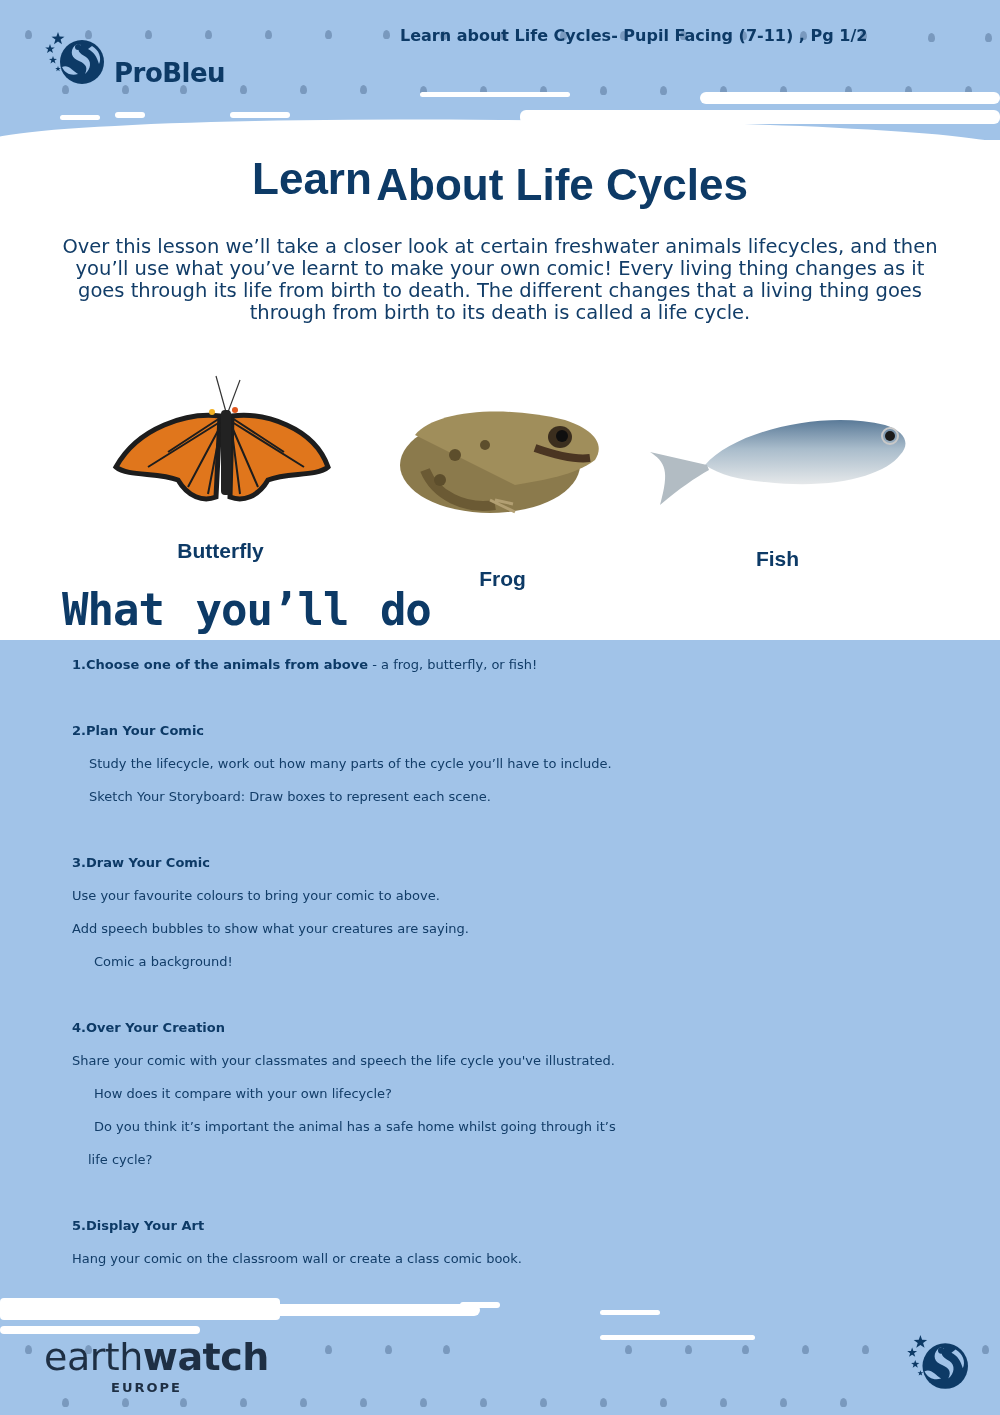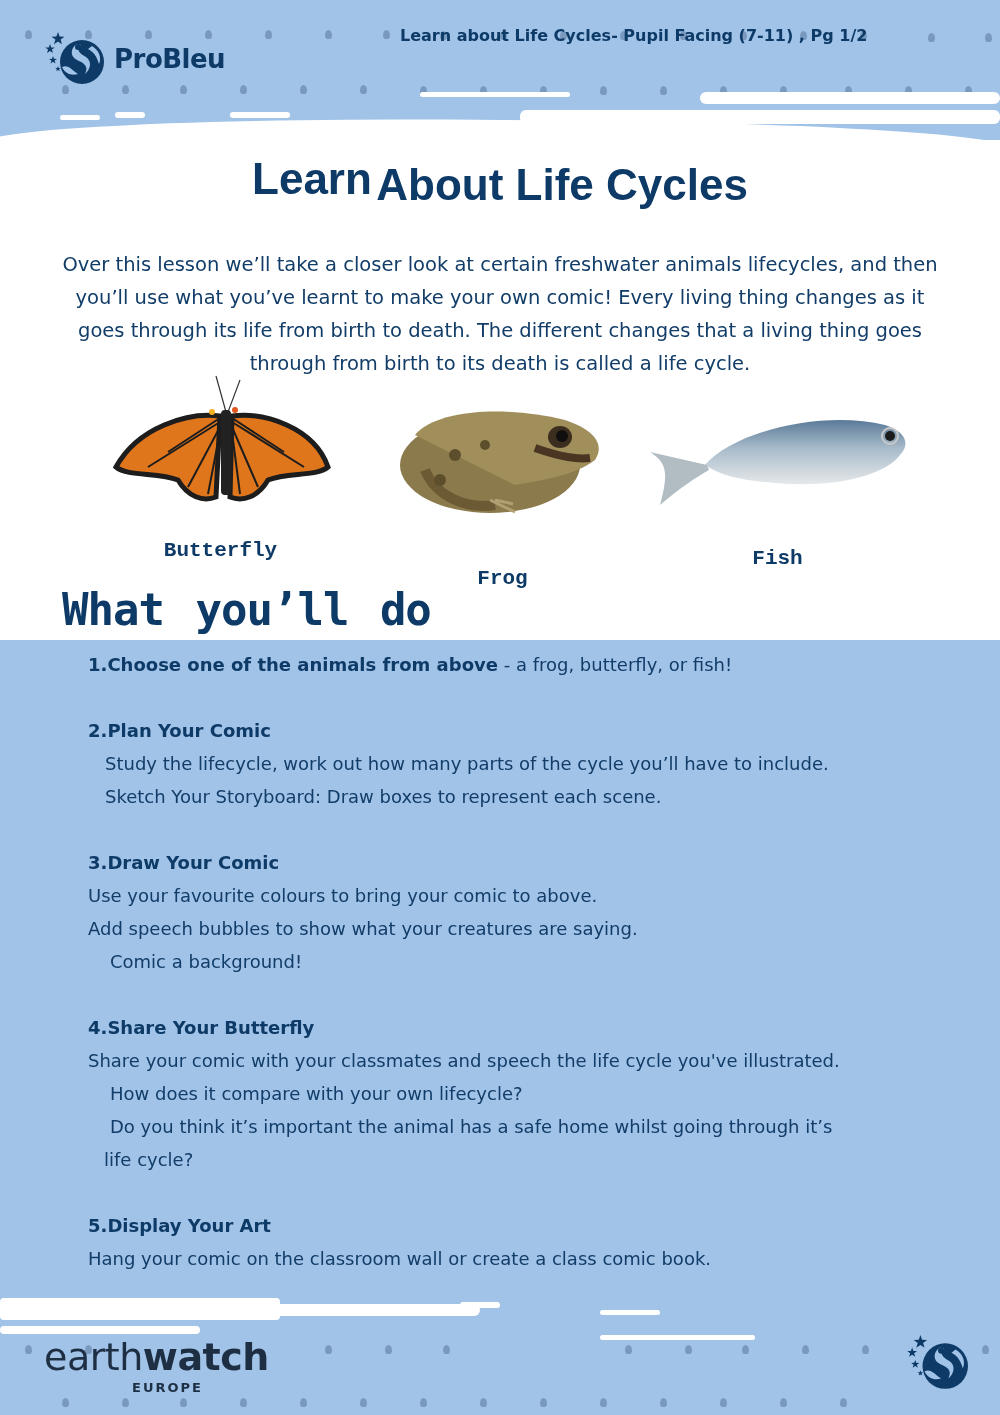--- a/index.html
+++ b/index.html
@@ -18,73 +18,73 @@
     background: #ffffff; border-radius: 50% 40% 0 0 / 60% 50% 0 0; transform: rotate(0.6deg);
   }
   .brush {
     position: absolute; background: #ffffff; border-radius: 6px; height: 6px;
   }
   .dot {
     position: absolute; width: 7px; height: 9px; border-radius: 50% 50% 50% 50% / 60% 60% 40% 40%;
     background: #6f8fb3; opacity: 0.8;
   }
 
-  .logo { position: absolute; left: 44px; top: 30px; display: flex; align-items: center; gap: 8px; }
+  .logo { position: absolute; left: 44px; top: 30px; display: flex; align-items: flex-end; gap: 8px; }
   .logo-mark { width: 62px; height: 58px; position: relative; }
   .logo-text {
     font-family: "DejaVu Sans", sans-serif; font-weight: bold; font-size: 26px; color: #0d3a66; letter-spacing: -0.5px;
   }
   .header-caption {
     position: absolute; left: 400px; top: 26px; font-size: 16px; font-weight: bold;
     color: #0d3a66; font-family: "DejaVu Sans", sans-serif;
   }
 
   
   .title {
     position: absolute; left: 0; top: 160px; width: 1000px; text-align: center;
     font-family: "Liberation Sans", sans-serif; font-weight: bold; color: #0d3a66;
   }
   .title .t1 { font-size: 44px; position: relative; top: -6px; }
   .title .t2 { font-size: 44px; }
 
   .intro {
-    position: absolute; left: 55px; top: 248px; width: 890px; text-align: center;
-    font-size: 19.5px; line-height: 33px; color: #123d68; font-family: "DejaVu Sans", sans-serif;
+    position: absolute; left: 55px; top: 236px; width: 890px; text-align: center;
+    font-size: 19.5px; line-height: 22px; color: #123d68; font-family: "DejaVu Sans", sans-serif;
   }
 
   
   .animal { position: absolute; text-align: center; }
   .animal-label {
-    font-size: 21px; font-weight: bold; color: #0d3a66; font-family: Liberation Mono, monospace;
+    font-size: 21px; font-weight: bold; color: #0d3a66; font-family: Liberation Sans, sans-serif;
   }
 
   .section-heading {
     position: absolute; left: 62px; top: 584px; font-size: 44px; font-weight: bold;
     color: #0d3a66; font-family: "DejaVu Sans Mono", monospace; letter-spacing: -1px; word-spacing: 6px;
   }
 
   
   .steps-band {
     position: absolute; left: 0; top: 640px; width: 1000px; height: 775px; background: #a1c3e8;
   }
-  .steps { position: absolute; left: 88px; top: 648px; width: 900px; font-size: 18px; color: #123d68; font-family: "DejaVu Sans", sans-serif; }
+  .steps { position: absolute; left: 72px; top: 648px; width: 900px; font-size: 13px; color: #123d68; font-family: "DejaVu Sans", sans-serif; }
   .step { margin-bottom: 0; }
   .step-line { line-height: 33px; white-space: nowrap; }
   .step-head { font-weight: bold; color: #0d3a66; }
   .indent1 { padding-left: 17px; }
   .indent2 { padding-left: 22px; }
   .indent-life { padding-left: 16px; }
   .gap { height: 33px; }
 
   
   .footer-brush-wrap { position: absolute; left: 0; top: 1290px; width: 1000px; height: 70px; overflow: hidden; }
   .earthwatch { position: absolute; left: 44px; top: 1338px; }
   .ew-word { font-family: "DejaVu Sans", sans-serif; font-size: 38px; color: #1e2f44; letter-spacing: -0.5px; line-height: 38px; }
   .ew-word b { font-weight: bold; }
-  .ew-sub { font-family: "DejaVu Sans", sans-serif; font-size: 13px; font-weight: bold; color: #1e2f44; letter-spacing: 2px; margin-left: 88px; margin-top: 4px; }
+  .ew-sub { font-family: "DejaVu Sans", sans-serif; font-size: 13px; font-weight: bold; color: #1e2f44; letter-spacing: 2px; margin-left: 67px; margin-top: 4px; }
   .footer-logo { position: absolute; left: 903px; top: 1333px; width: 70px; height: 60px; }
 </style>
 </head>
 <body>
 
 <div class="page">
 
   <div class="header-band">
     <div class="dot" style="left:25px;top:30px"></div>
     <div class="dot" style="left:85px;top:30px"></div>
@@ -229,21 +229,21 @@
         <span class="step-head">3.</span><span class="step-head">Draw Your Comic</span>
       </div>
       <div class="step-line">Use your favourite colours to bring your comic to above.</div>
       <div class="step-line">Add speech bubbles to show what your creatures are saying.</div>
       <div class="step-line indent2">Comic a background!</div>
     </div>
     <div class="gap"></div>
 
     <div class="step">
       <div class="step-line">
-        <span class="step-head">4.</span><span class="step-head">Share Your Butterfly</span>
+        <span class="step-head">4.</span><span class="step-head">Over Your Creation</span>
       </div>
       <div class="step-line">Share your comic with your classmates and speech the life cycle you've illustrated.</div>
       <div class="step-line indent2">How does it compare with your own lifecycle?</div>
       <div class="step-line indent2">Do you think it’s important the animal has a safe home whilst going through it’s</div>
       <div class="step-line indent-life">life cycle?</div>
     </div>
     <div class="gap"></div>
 
     <div class="step">
       <div class="step-line">

